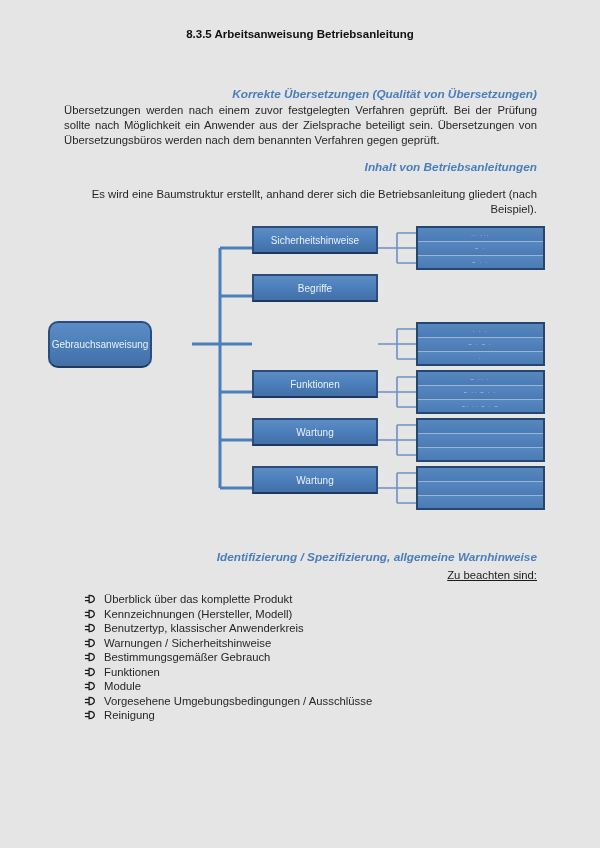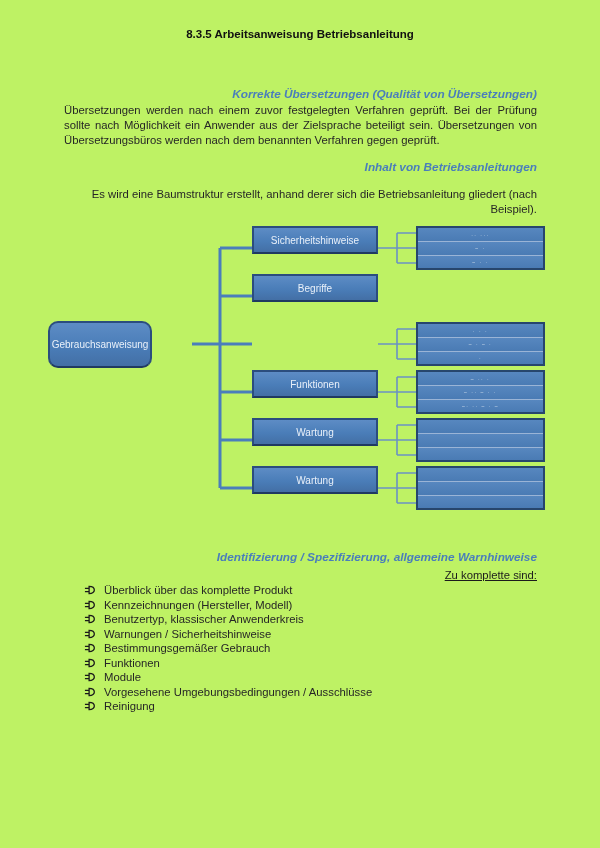--- a/index.html
+++ b/index.html
@@ -1,20 +1,20 @@
 <!DOCTYPE html>
 <html lang="de"><head>
 <meta charset="utf-8">
 <style>
   html,body{margin:0;padding:0;background:#888;}
   .page{
     position:relative;
     width:600px;height:848px;
     margin:0 auto;
-    background:#bef264;
+    background:#e5e5e5;
     font-family:"Liberation Sans","DejaVu Sans",sans-serif;
     color:#212121;
     overflow:hidden;
   }
   .doc-title{
     padding-top:28px;
     text-align:center;
     font-size:11.5px;
     font-weight:bold;
     color:#111;
@@ -82,21 +82,21 @@
   .leaf-row{
     display:flex;align-items:center;justify-content:center;
     font-size:5px;
     letter-spacing:1.5px;
     color:rgba(255,255,255,0.78);
     background:linear-gradient(180deg,#5787bf,#4a7bb4);
     overflow:hidden;
   }
   .leaf-row + .leaf-row{border-top:1.5px solid #9ab4d6;}
   
-  .checklist{margin-left:84px;margin-right:40px;}
+  .checklist{margin-top:9px;margin-left:84px;margin-right:40px;}
   .check-item{
     display:flex;align-items:center;
     height:14.5px;
     font-size:11.3px;
     color:#262626;
   }
   .bullet-glyph{flex:0 0 auto;margin-right:7px;display:flex;align-items:center;}
 </style>
 </head>
 <body>
@@ -166,21 +166,21 @@
       <div class="leaf-row"></div>
     </div>
     <div class="leaf-group" style="top:242px">
       <div class="leaf-row"></div>
       <div class="leaf-row"></div>
       <div class="leaf-row"></div>
     </div>
   </div>
 
   <div class="tx sec-heading h3">Identifizierung / Spezifizierung, allgemeine Warnhinweise</div>
-  <div class="tx subheading">Zu komplette sind:</div>
+  <div class="tx subheading">Zu beachten sind:</div>
 
   <div class="checklist">
     <div class="check-item">
       <span class="bullet-glyph">
           <svg width="13" height="10" viewBox="0 0 14 10">
             <path d="M1 3.2 H5.5 M1 6.8 H5.5 M5.5 1.1 C13 1.1 13 8.9 5.5 8.9 L5.5 1.1 Z" fill="none" stroke="#1a1a1a" stroke-width="1.4"></path>
           </svg>
         </span>
       <span>Überblick über das komplette Produkt</span>
     </div>

